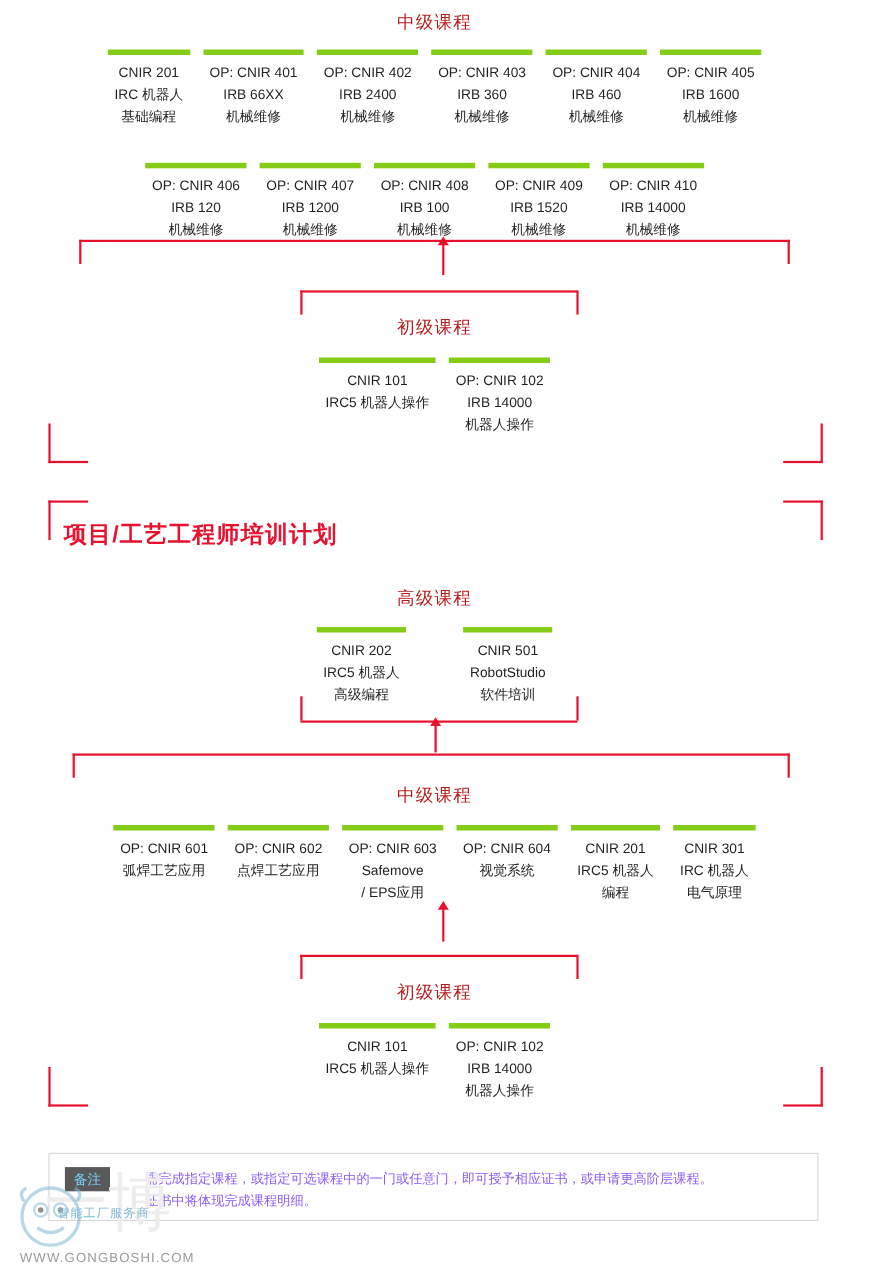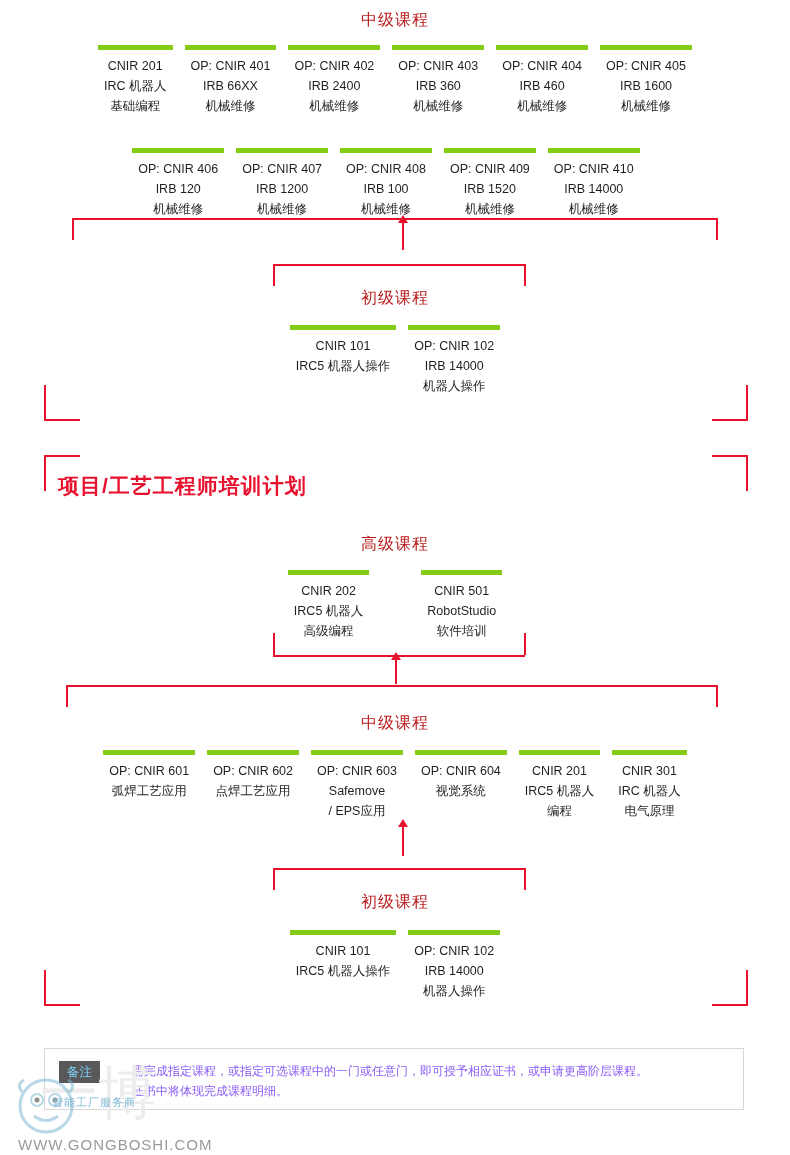--- a/index.html
+++ b/index.html
@@ -71,21 +71,21 @@
   }
   .note-tag{
     background:#595959;color:#7dd3fc;font-size:12.5px;
     padding:2px 8px;margin-right:0;white-space:nowrap;
     line-height:18px;
   }
   .note-text{font-size:12px;line-height:20px;color:#8b5cf6;padding-left:32px;}
 
   
   .wm{position:absolute;left:10px;top:1070px;width:190px;height:80px;opacity:.55;}
-  .wm-text{position:absolute;left:18px;top:1136px;font-size:15px;color:#9a9a9a;letter-spacing:1px;}
+  .wm-text{position:absolute;left:18px;top:1136px;font-size:12px;color:#9a9a9a;letter-spacing:1px;}
   .wm-cn{position:absolute;left:52px;top:1095px;font-size:11px;color:#7fb8d4;letter-spacing:1px;}
   .big-ghost{
     position:absolute;left:40px;top:1055px;font-size:58px;color:#ededed;
     font-family:"Liberation Serif","DejaVu Serif",serif;
   }
 </style>
 </head>
 <body>
 
 <div class="canvas">

